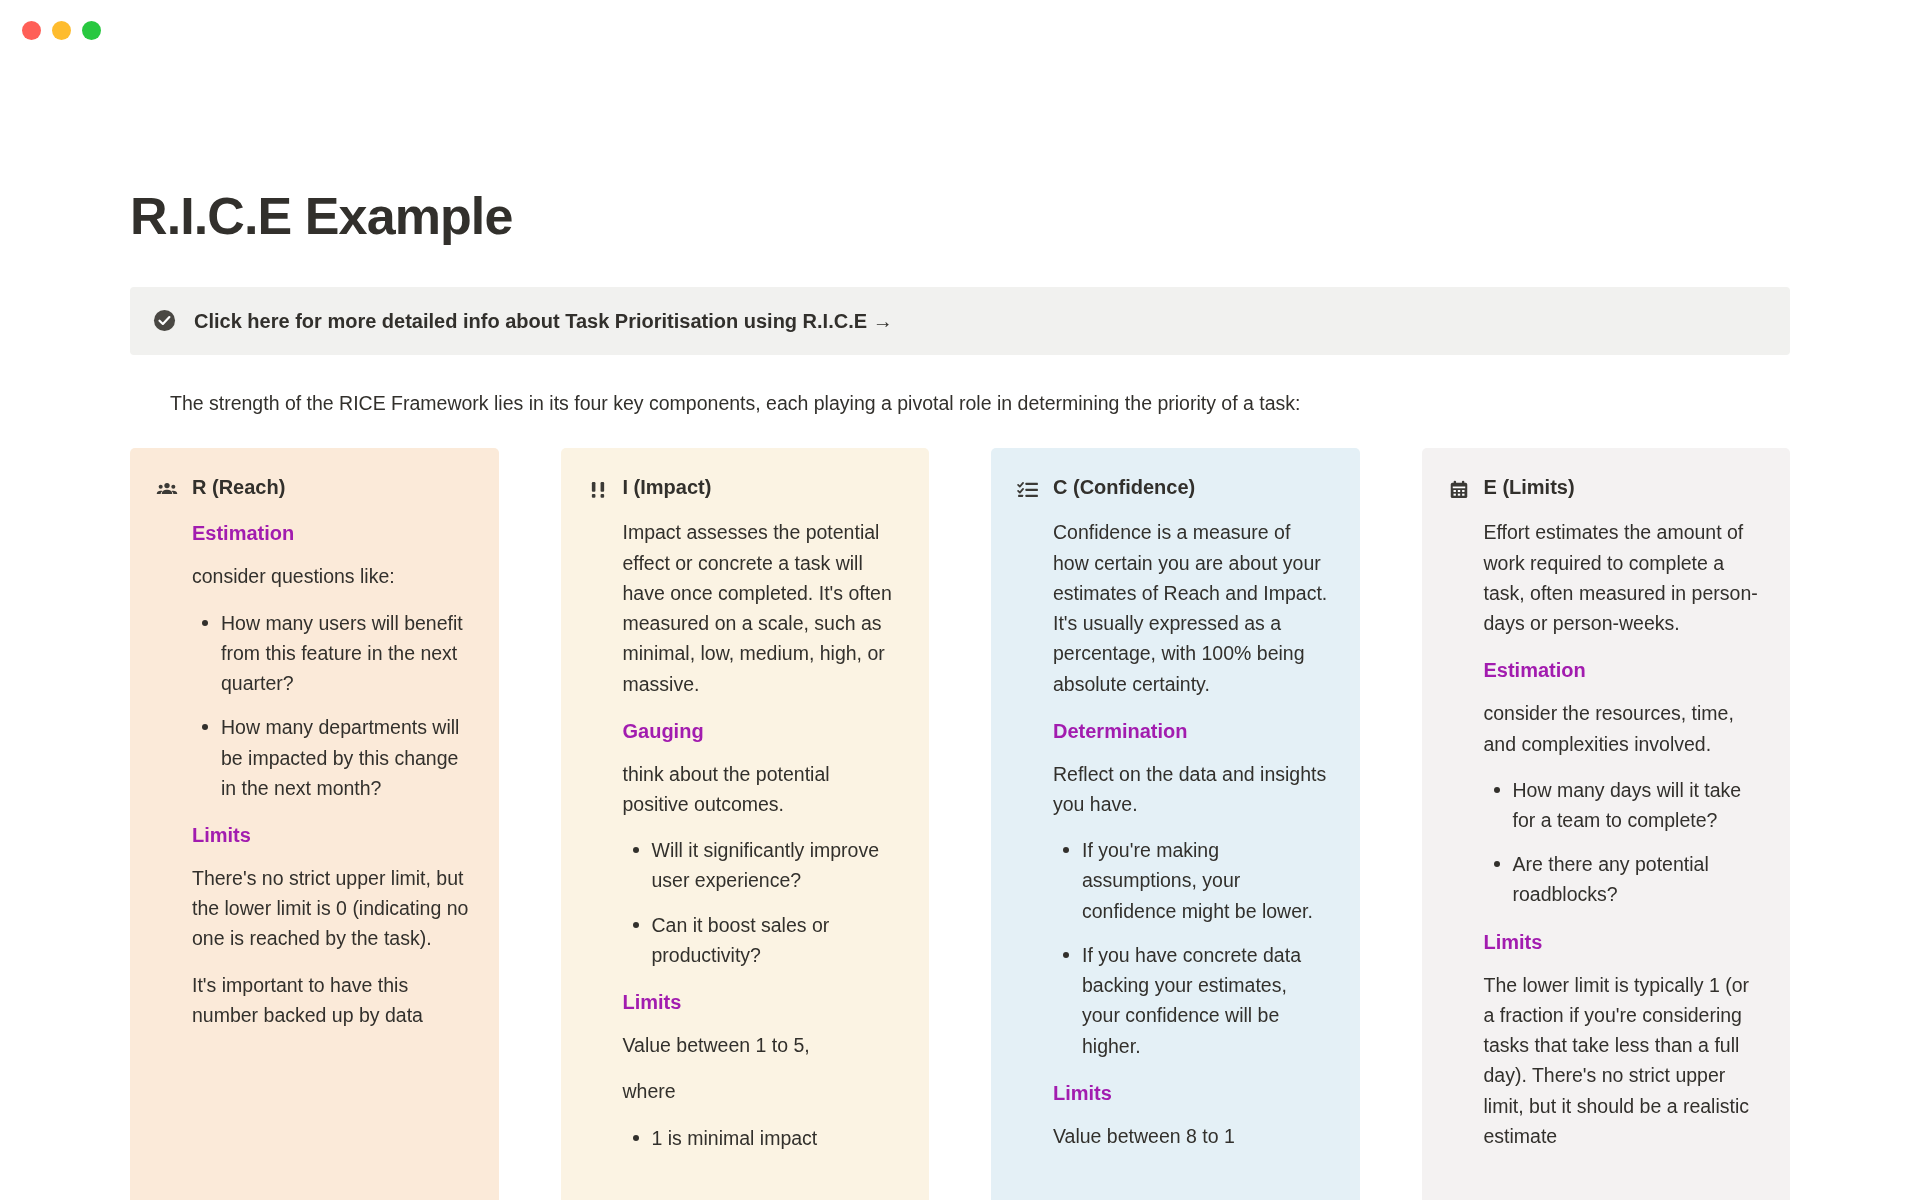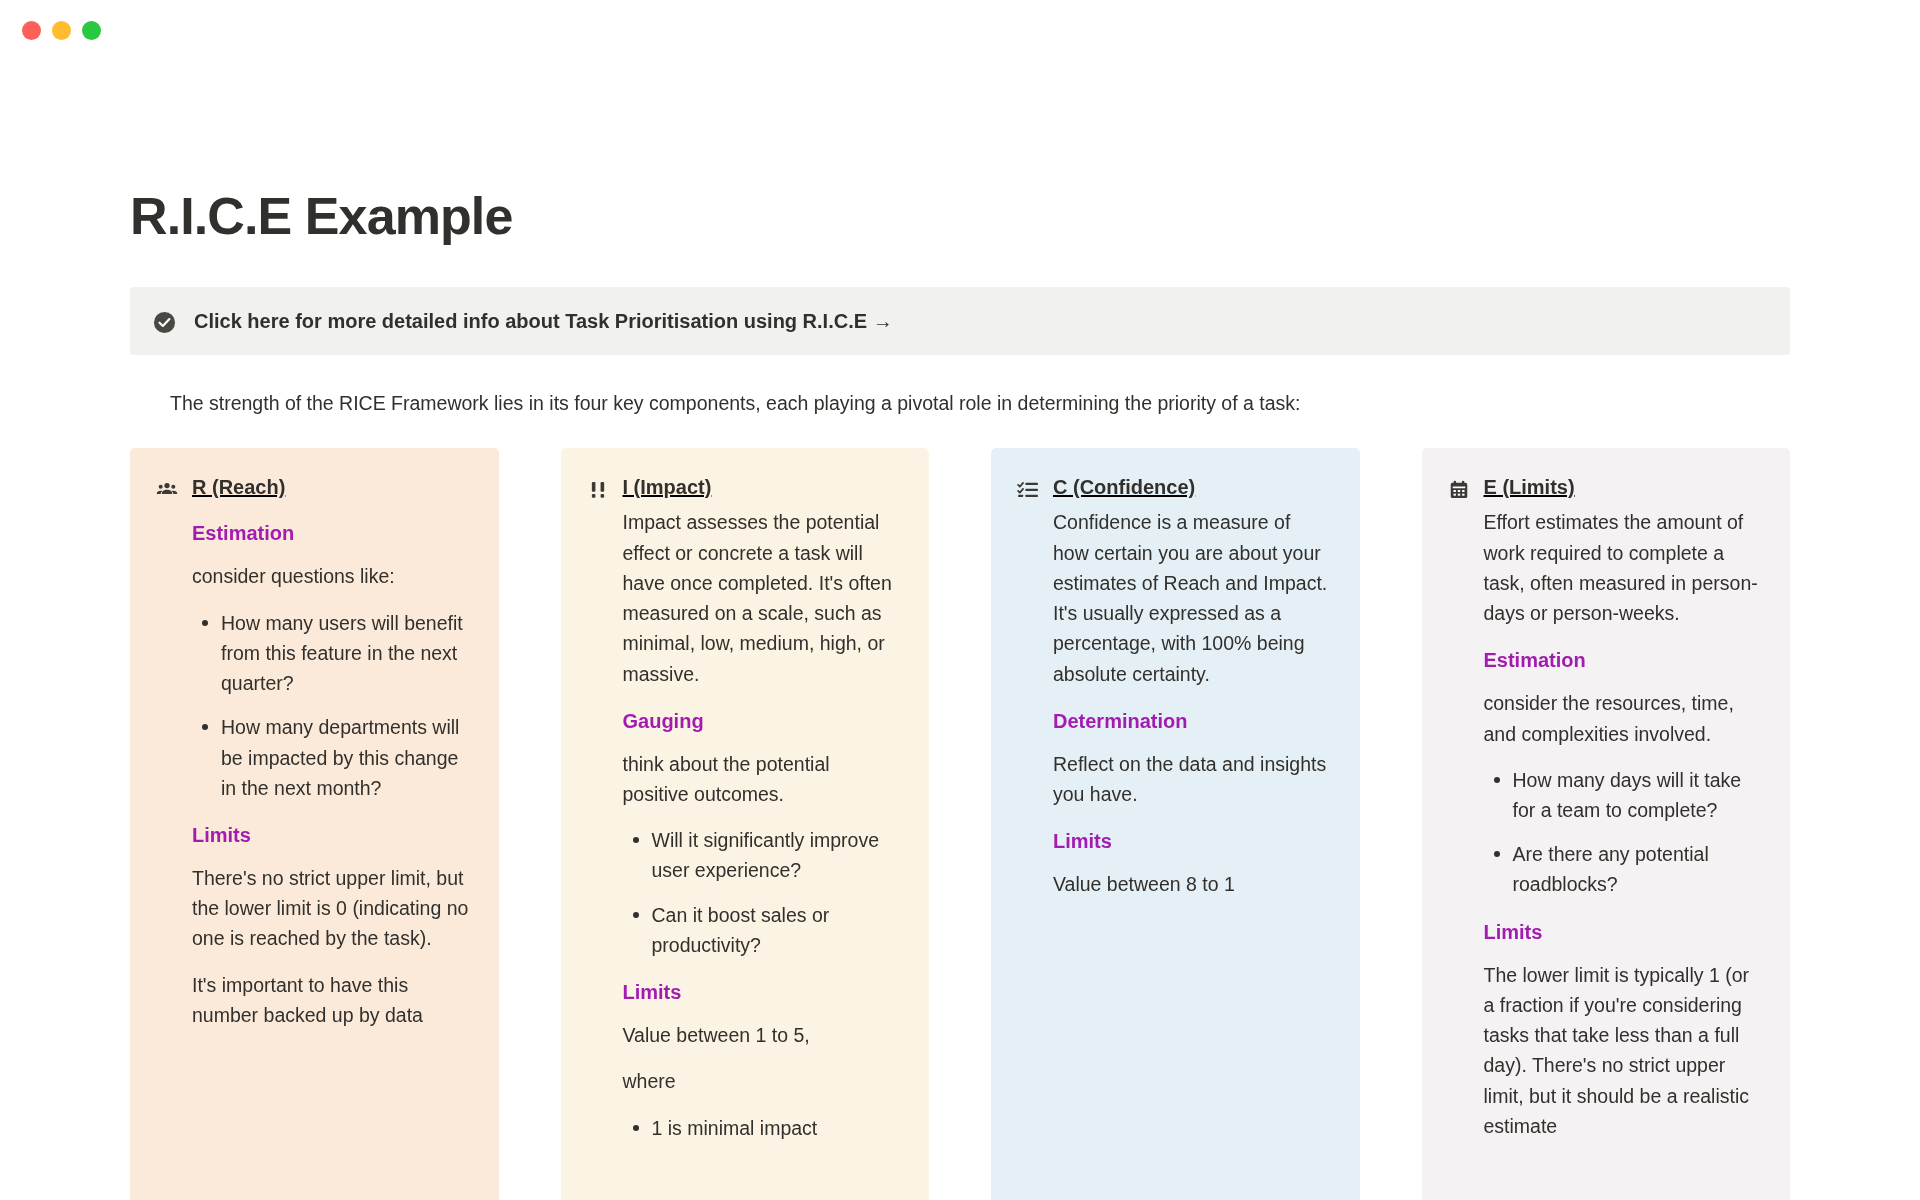--- a/index.html
+++ b/index.html
@@ -42,21 +42,21 @@
     line-height: 1.1;
   }
 
   
   .callout {
     margin-top: 42px;
     background: #f1f1ef;
     border-radius: 4px;
     padding: 21px 22px;
     display: flex;
-    align-items: flex-end;
+    align-items: flex-start;
     gap: 18px;
     cursor: pointer;
   }
   .callout-icon {
     flex: 0 0 auto;
     width: 24px; height: 24px;
     display: flex; align-items: center; justify-content: center;
   }
   .callout-text {
     font-size: 20px;
@@ -84,22 +84,21 @@
   }
   .card {
     border-radius: 5px;
     padding: 26px 30px 30px 26px;
     min-height: 760px;
   }
   .card-head {
     display: flex;
     align-items: center;
     gap: 14px;
-    margin-bottom: 6px;
-    text-decoration: underline;
+    margin-bottom: 16px;
   }
   .card-icon {
     flex: 0 0 auto;
     width: 22px; height: 22px;
     margin-top: 4px;
     display: flex; align-items: center; justify-content: center;
   }
   .card-title {
     font-size: 20px;
     font-weight: 700;
@@ -238,20 +237,24 @@
                 <rect x="9.2" y="17.2" width="13.6" height="2.5" rx="0.5" fill="#3b3a36"></rect>
                 <rect x="1.2" y="17.2" width="5.4" height="2.5" rx="0.5" fill="#3b3a36"></rect>
               </svg>
             </span>
             <span class="card-title">C (Confidence)</span>
           </div>
           <div class="card-body">
             <p>Confidence is a measure of how certain you are about your estimates of Reach and Impact. It's usually expressed as a percentage, with 100% being absolute certainty.</p>
             <h4>Determination</h4>
             <p>Reflect on the data and insights you have.</p>
+            <ul>
+              <li>If you're making assumptions, your confidence might be lower.</li>
+              <li>If you have concrete data backing your estimates, your confidence will be higher.</li>
+            </ul>
             <h4>Limits</h4>
             <p>Value between 8 to 1</p>
           </div>
         </div>
         <div class="card" style="background: rgb(244, 242, 242);">
           <div class="card-head">
             <span class="card-icon">
               <svg width="22" height="22" viewBox="0 0 24 24" aria-hidden="true">
                 <rect x="3.0" y="4.2" width="18" height="16.6" rx="1.8" fill="#3b3a36"></rect>
                 <rect x="6.2" y="1.8" width="2.6" height="4.2" rx="1.2" fill="#3b3a36"></rect>

